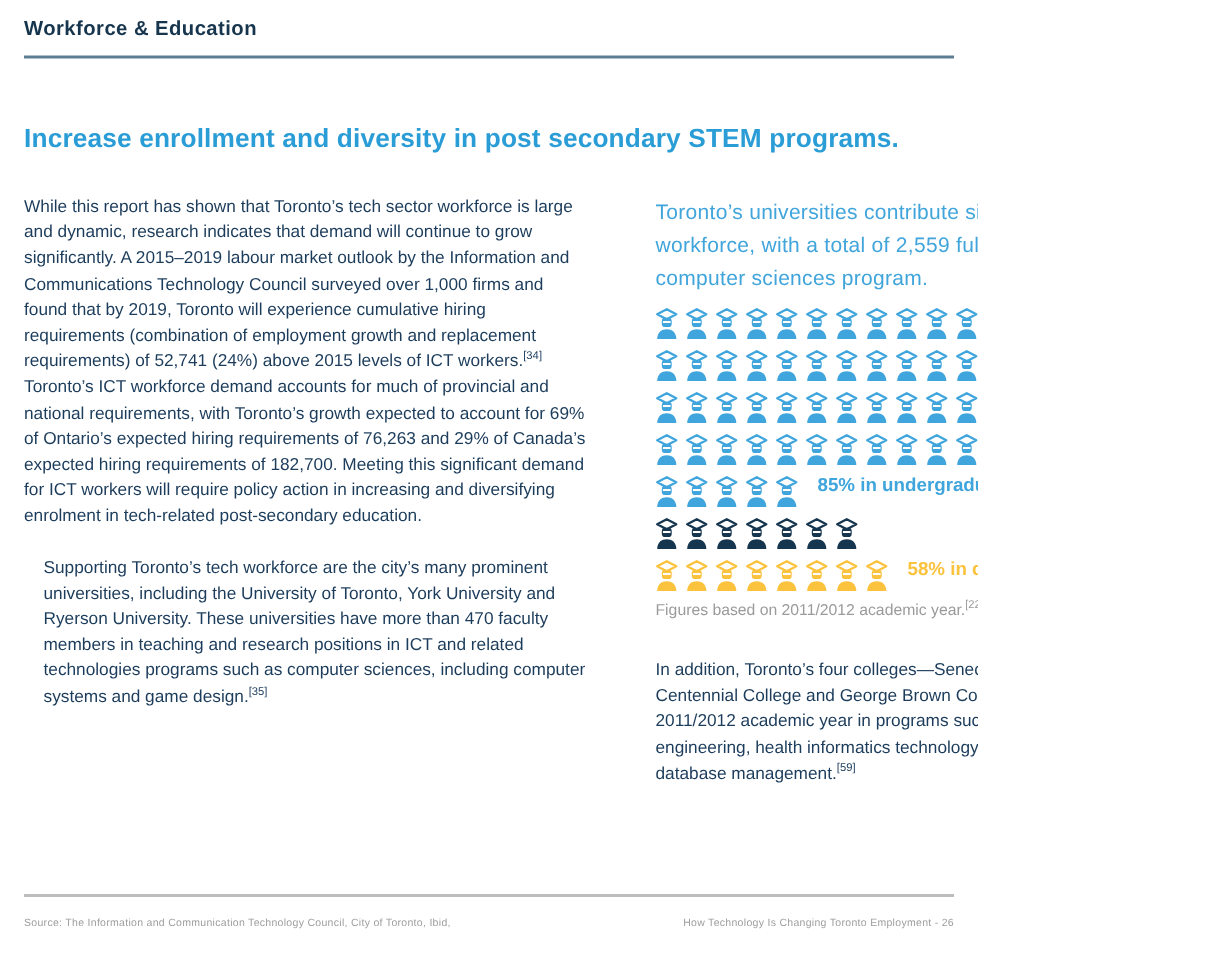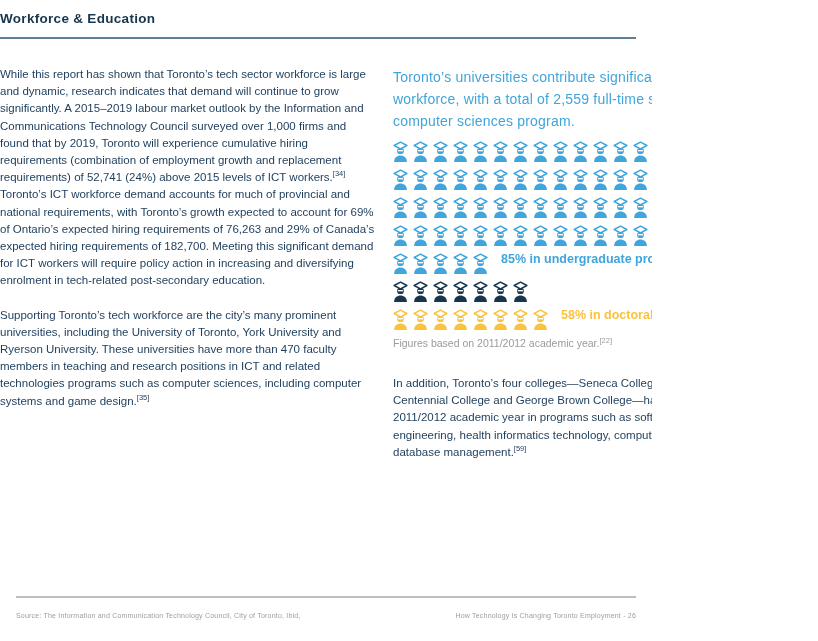--- a/index.html
+++ b/index.html
@@ -1,34 +1,34 @@
 <!DOCTYPE html>
 <html><head>
 <meta charset="utf-8">
 <style>
   html,body { margin:0; padding:0; background:#ffffff; }
   .page {
     width:652px; height:641px; position:relative; box-sizing:border-box;
-    padding:10px 16px 0 0; background:#fff; overflow:hidden;
+    padding:10px 16px 0 16px; background:#fff; overflow:hidden;
     font-family:"Liberation Sans", sans-serif; color:#1C3C5B;
   }
   .doc-title {
     font-size:13.5px; font-weight:bold; color:#17364E; letter-spacing:.3px;
     margin:0; line-height:17px;
   }
   .title-rule { border:none; border-top:2px solid #5E7E95; margin:10px 0 0 0; }
   .section-heading {
     margin:43px 0 0 0; font-size:17.5px; font-weight:bold; color:#2B9DD6;
     letter-spacing:.1px; line-height:21px;
   }
-  .columns { display:flex; margin-top:27px; }
+  .columns { display:flex; margin-top:27px;gap:28px; }
   .col-left { width:376px; flex:0 0 376px; }
   .col-right { margin-left:17px; flex:1; }
   .body-text { font-size:11.5px; line-height:17.2px; color:#1C3C5B; margin:0; }
-  .body-text + .body-text { margin-top:17px; }
+  .body-text + .body-text { margin-top:17px;margin-left:13px; }
   sup { font-size:7.5px; vertical-align:super; line-height:0; }
   .callout {
     margin:0; font-size:14px; line-height:22px; color:#41A5DC; letter-spacing:.2px;
   }
   .pictograph { margin-top:9px; }
   .picto-row { display:flex; height:21px; margin-bottom:7px; }
   svg.grad { width:15px; height:21px; margin-right:5px; flex:0 0 15px; }
   .picto-label {
     font-size:12.5px; font-weight:bold; margin-left:8px; line-height:12px;
     padding-bottom:3px; white-space:nowrap;
@@ -43,20 +43,21 @@
   }
 </style>
 </head>
 <body>
 
 <div class="page">
 
   <h1 class="doc-title">Workforce &amp; Education</h1>
   <hr class="title-rule">
 
+  <h2 class="section-heading">Increase enrollment and diversity in post secondary STEM programs.</h2>
 
   <div class="columns">
 
     <div class="col-left">
       <p class="body-text"><span>While this report has shown that Toronto’s tech sector workforce is large and dynamic, research indicates that demand will continue to grow significantly. A 2015–2019 labour market outlook by the Information and Communications Technology Council surveyed over 1,000 firms and found that by 2019, Toronto will experience cumulative hiring requirements (combination of employment growth and replacement requirements) of 52,741 (24%) above 2015 levels of ICT workers.</span><sup>[34]</sup><span> Toronto’s ICT workforce demand accounts for much of provincial and national requirements, with Toronto’s growth expected to account for 69% of Ontario’s expected hiring requirements of 76,263 and 29% of Canada’s expected hiring requirements of 182,700. Meeting this significant demand for ICT workers will require policy action in increasing and diversifying enrolment in tech-related post-secondary education.</span></p>
       <p class="body-text"><span>Supporting Toronto’s tech workforce are the city’s many prominent universities, including the University of Toronto, York University and Ryerson University. These universities have more than 470 faculty members in teaching and research positions in ICT and related technologies programs such as computer sciences, including computer systems and game design.</span><sup>[35]</sup></p>
     </div>
 
     <div class="col-right">
       <p class="callout">Toronto’s universities contribute significantly to Toronto’s tech workforce, with a total of 2,559 full-time students enrolled in a computer sciences program.</p>

